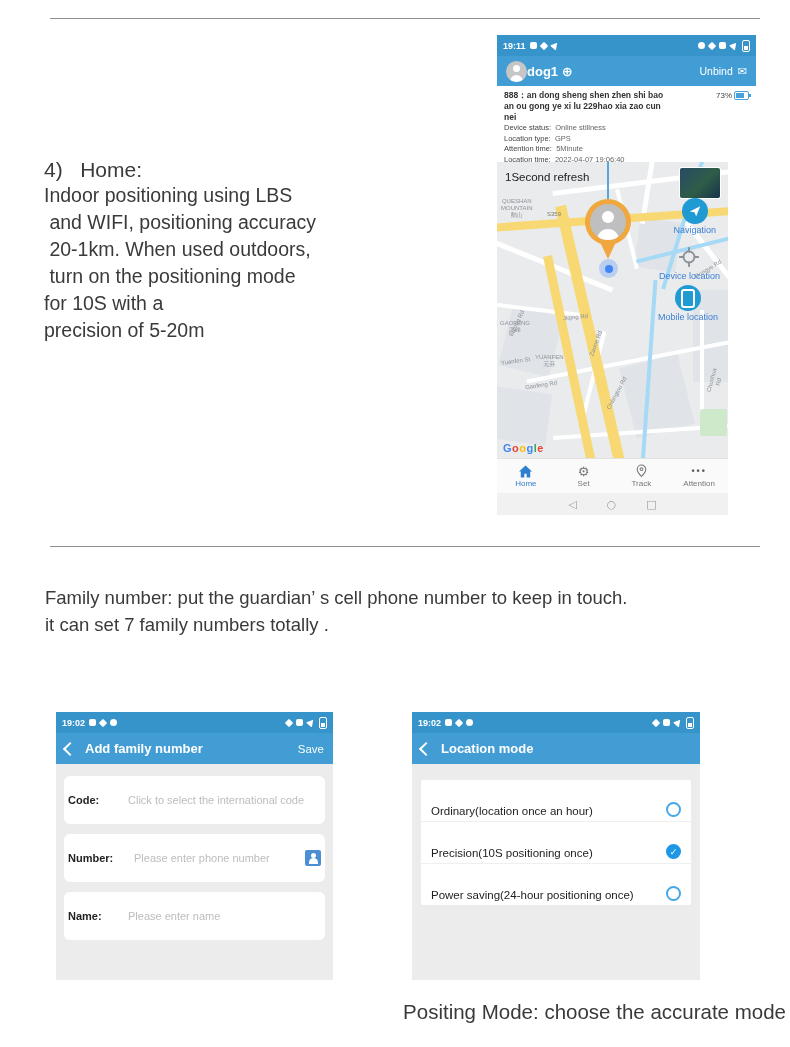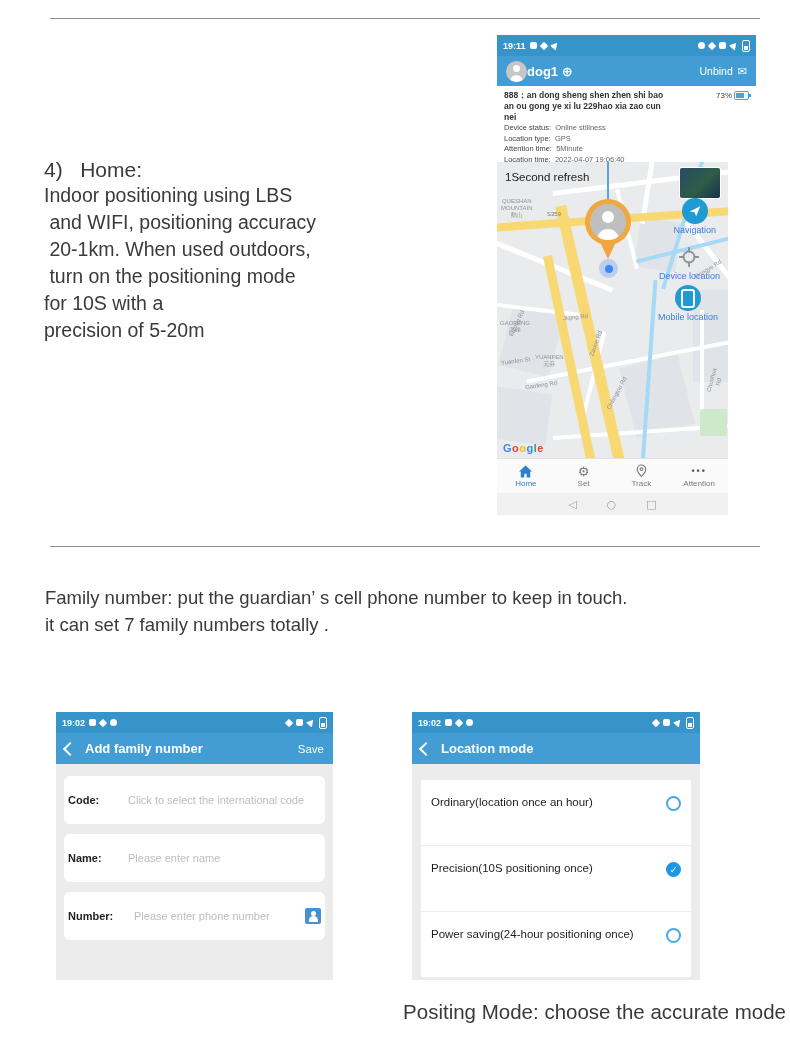--- a/index.html
+++ b/index.html
@@ -97,21 +97,21 @@
   .form-row{position:relative;margin:10px 8px 0 8px;background:#fff;height:48px;
             display:flex;align-items:center;padding:0 4px;box-sizing:border-box;border-radius:6px;}
   .form-row .flabel{font-size:11px;font-weight:bold;color:#222;width:58px;}
   .form-row input{border:none;outline:none;background:transparent;flex:1;font-size:11px;
                   font-family:"Liberation Sans",sans-serif;color:#333;}
   .form-row input::placeholder{color:#bdbdbd;}
   .contact-ic{width:16px;height:16px;border-radius:2px;background:#4a8fd3;position:relative;overflow:hidden;flex:none;}
   .contact-ic::before{content:"";position:absolute;width:5px;height:5px;background:#fff;border-radius:50%;left:6px;top:3px;}
   .contact-ic::after{content:"";position:absolute;width:9px;height:6px;background:#fff;border-radius:5px 5px 0 0;left:4px;bottom:2px;}
   .mode-card{margin:16px 9px 0 9px;background:#fff;border-radius:2px;}
-  .mode-row{height:33px;display:flex;align-items:flex-start;padding:16px 10px;border-bottom:1px solid #efefef;}
+  .mode-row{height:33px;display:flex;align-items:flex-end;padding:4px 10px;border-bottom:1px solid #efefef;}
   .mode-row:last-child{border-bottom:none;}
   .mode-row .mlabel{flex:1;font-size:11.5px;color:#1d1d1d;}
   .radio{width:15px;height:15px;border-radius:50%;border:2px solid #46a7e8;box-sizing:border-box;
          display:flex;align-items:center;justify-content:center;
          font-family:"DejaVu Sans",sans-serif;font-size:9px;color:transparent;}
   .radio.checked{background:#1d97e6;border-color:#1d97e6;color:#fff;font-weight:bold;}
 </style>
 </head>
 <body>
 
@@ -309,27 +309,27 @@
         <span class="chev"></span>
       </span>
     <span class="title">Add family number</span>
     <span class="save-lbl">Save</span>
   </div>
   <div class="form-row" style="margin-top:12px;">
     <span class="flabel">Code:</span>
     <input placeholder="Click to select the international code" style="">
   </div>
   <div class="form-row">
-    <span class="flabel">Name:</span>
-    <input placeholder="Please enter name" style="">
-  </div>
-  <div class="form-row">
     <span class="flabel" style="width:64px;">Number:</span>
     <input placeholder="Please enter phone number" style="">
     <span class="contact-ic"></span>
+  </div>
+  <div class="form-row">
+    <span class="flabel">Name:</span>
+    <input placeholder="Please enter name" style="">
   </div>
 </div>
 
 <div class="phone" id="phone3">
   <div class="statusbar">
     <span>19:02</span>
     <span class="sb-ic"></span>
     <span class="sb-ic diam"></span>
     <span class="sb-ic round"></span>
     <span class="grow"></span>

